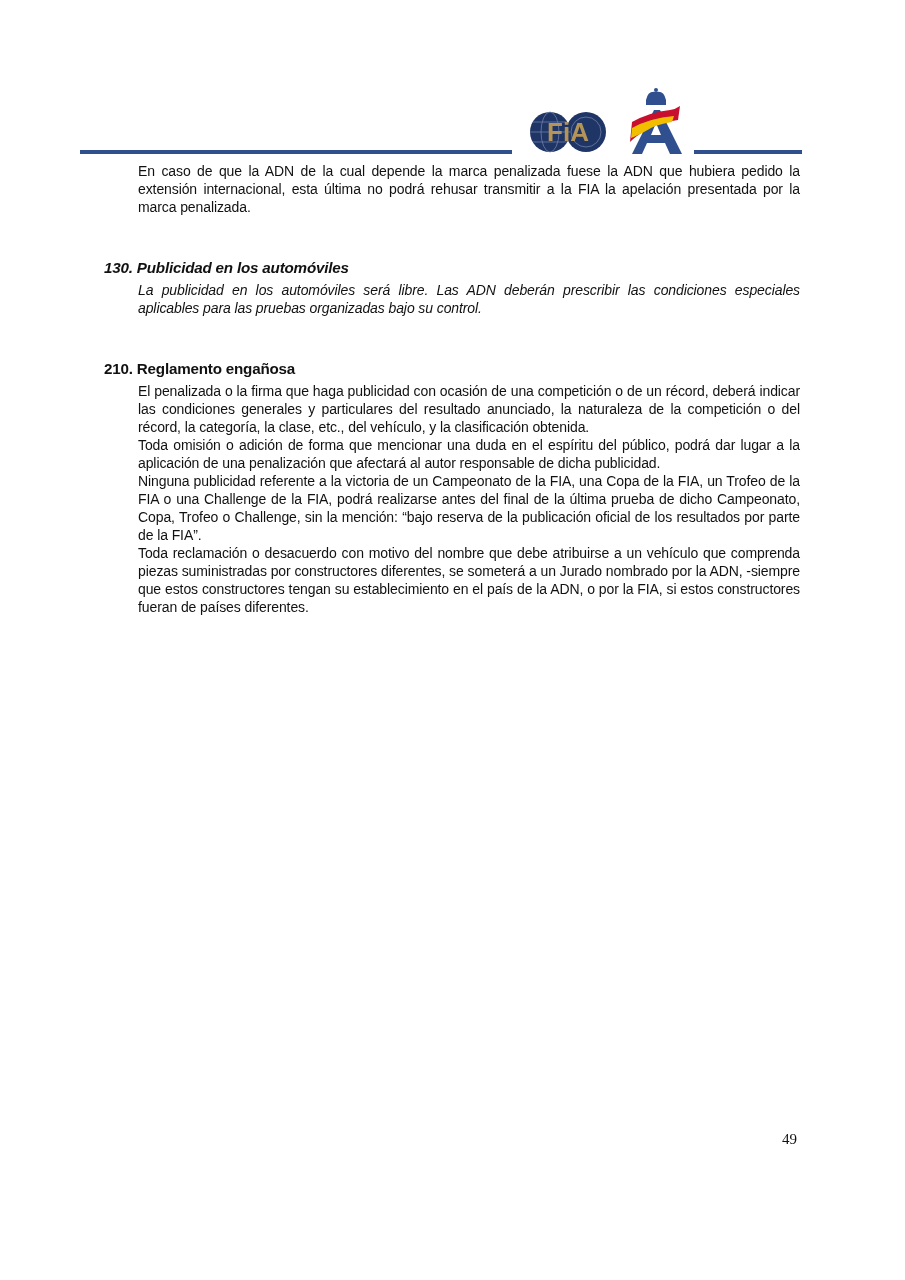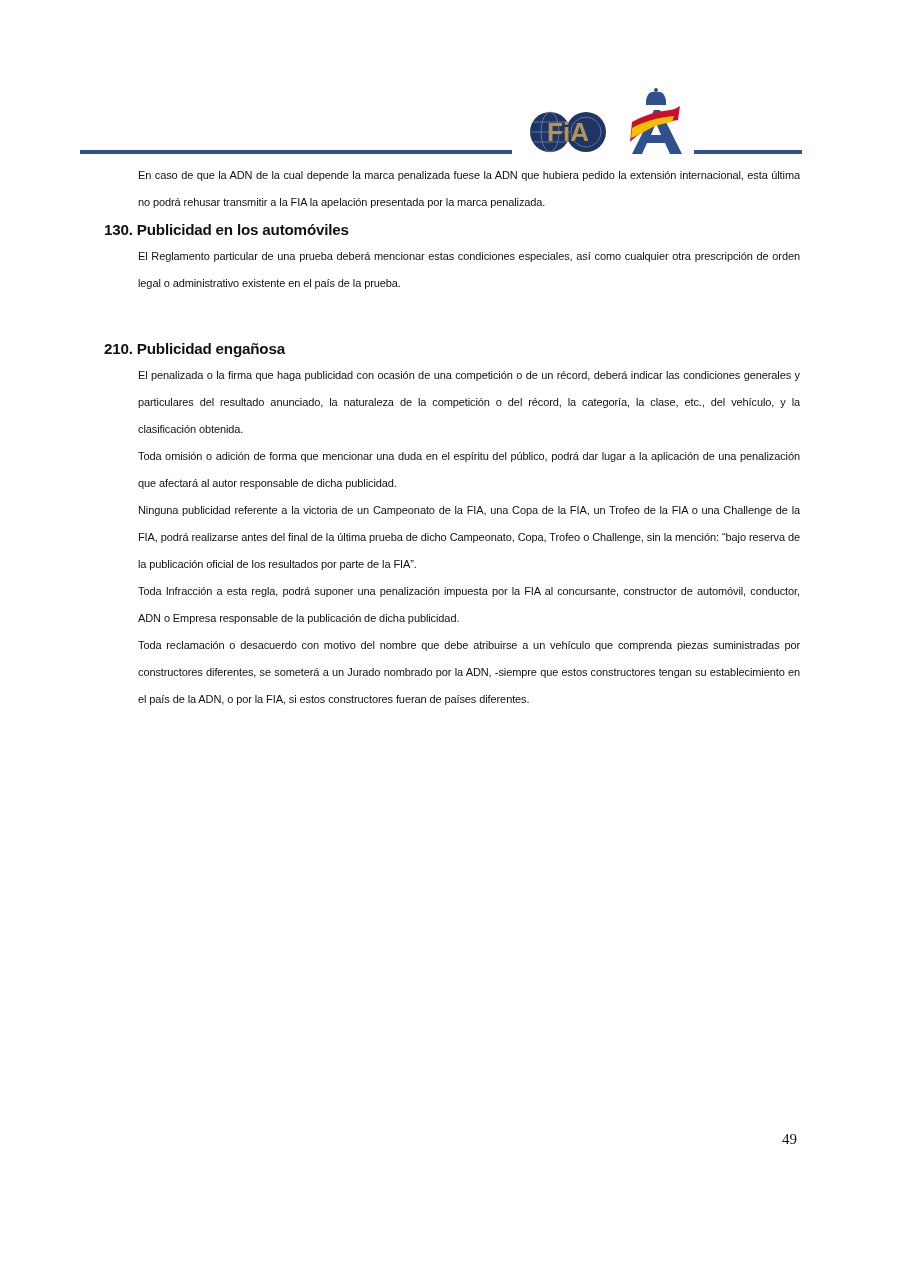--- a/index.html
+++ b/index.html
@@ -4,21 +4,21 @@
 <style>
   html, body { margin:0; padding:0; background:#ffffff; }
   body { width:905px; height:1280px; position:relative; overflow:hidden;
          font-family:"Liberation Sans", sans-serif; color:#111; }
   .header-line { position:absolute; height:4px; background:#2f4f8f; }
   .hl-left { left:80px; top:150px; width:432px; }
   .hl-right { left:694px; top:150px; width:108px; }
   .fia-logo { position:absolute; left:529px; top:106px; width:78px; height:52px; }
   .rfea-logo { position:absolute; left:624px; top:88px; width:64px; height:68px; }
   .content { position:absolute; left:138px; top:162px; width:662px; }
-  .para { font-size:11px; line-height:27px; text-align:justify; margin:0; letter-spacing:-0.1px; }
+  .para { font-size:14px; line-height:18px; text-align:justify; margin:0; letter-spacing:-0.1px; }
   .section { position:relative; }
   .sec-title { position:absolute; left:-34px; font-weight:bold; font-size:15.2px; line-height:27px; white-space:nowrap; letter-spacing:-0.2px; }
   .page-num { position:absolute; left:782px; top:1131px; font-family:"Liberation Serif", serif; font-size:15px; }
 </style>
 </head>
 <body>
 
 <div class="header-line hl-left"></div>
 <div class="header-line hl-right"></div>
 
@@ -44,38 +44,37 @@
   <path d="M30 22 L8 66 L18 66 L23 55 L41 55 L46 66 L58 66 L36 22 Z M27 47 L32 35 L37 47 Z" fill="#2f4f8f"></path>
   <path d="M8 34 Q26 24 46 22 Q52 21 56 18 L54 32 Q36 34 22 42 Q12 48 6 54 Z" fill="#c8102e"></path>
   <path d="M8 40 Q26 30 50 28 L48 34 Q32 36 20 44 Q12 48 7 50 Z" fill="#f1bf00"></path>
 </svg>
 
 <div class="content">
   <div>
     <p class="para">En caso de que la ADN de la cual depende la marca penalizada fuese la ADN que hubiera pedido la extensión internacional, esta última no podrá rehusar transmitir a la FIA la apelación presentada por la marca penalizada.</p>
   </div>
 
-  <div class="section" style="">
+  <div class="section" style="margin-top:38px;font-style:italic;">
     <div style="height:27px; position:relative;">
       <div class="sec-title">
         <span>130.</span>
         <span>Publicidad en los automóviles</span>
       </div>
     </div>
-    <p class="para">El Reglamento particular de una prueba deberá mencionar estas condiciones especiales, así como cualquier otra prescripción de orden legal o administrativo existente en el país de la prueba.</p>
+    <p class="para">La publicidad en los automóviles será libre. Las ADN deberán prescribir las condiciones especiales aplicables para las pruebas organizadas bajo su control.</p>
   </div>
 
   <div class="section" style="margin-top:38px;">
     <div style="height:27px; position:relative;">
       <div class="sec-title">
         <span>210.</span>
-        <span>Publicidad engañosa</span>
+        <span>Reglamento engañosa</span>
       </div>
     </div>
     <p class="para">El penalizada o la firma que haga publicidad con ocasión de una competición o de un récord, deberá indicar las condiciones generales y particulares del resultado anunciado, la naturaleza de la competición o del récord, la categoría, la clase, etc., del vehículo, y la clasificación obtenida.</p>
     <p class="para">Toda omisión o adición de forma que mencionar una duda en el espíritu del público, podrá dar lugar a la aplicación de una penalización que afectará al autor responsable de dicha publicidad.</p>
     <p class="para">Ninguna publicidad referente a la victoria de un Campeonato de la FIA, una Copa de la FIA, un Trofeo de la FIA o una Challenge de la FIA, podrá realizarse antes del final de la última prueba de dicho Campeonato, Copa, Trofeo o Challenge, sin la mención: “bajo reserva de la publicación oficial de los resultados por parte de la FIA”.</p>
-    <p class="para">Toda Infracción a esta regla, podrá suponer una penalización impuesta por la FIA al concursante, constructor de automóvil, conductor, ADN o Empresa responsable de la publicación de dicha publicidad.</p>
     <p class="para">Toda reclamación o desacuerdo con motivo del nombre que debe atribuirse a un vehículo que comprenda piezas suministradas por constructores diferentes, se someterá a un Jurado nombrado por la ADN, -siempre que estos constructores tengan su establecimiento en el país de la ADN, o por la FIA, si estos constructores fueran de países diferentes.</p>
   </div>
 </div>
 
 <div class="page-num">49</div>
 
 </body></html>

